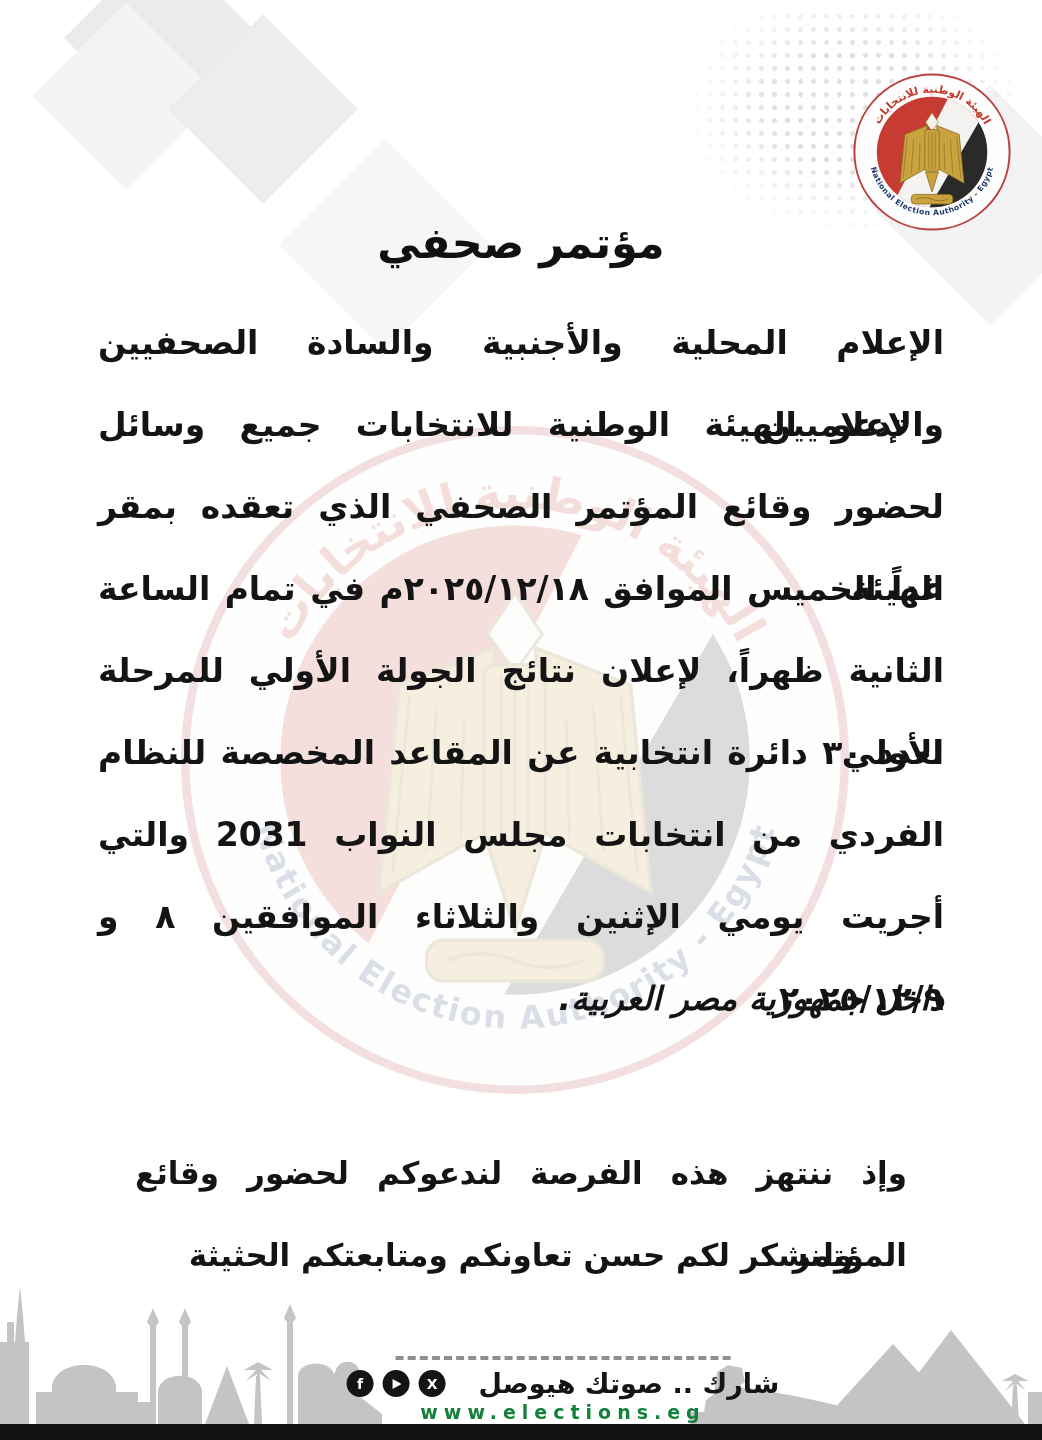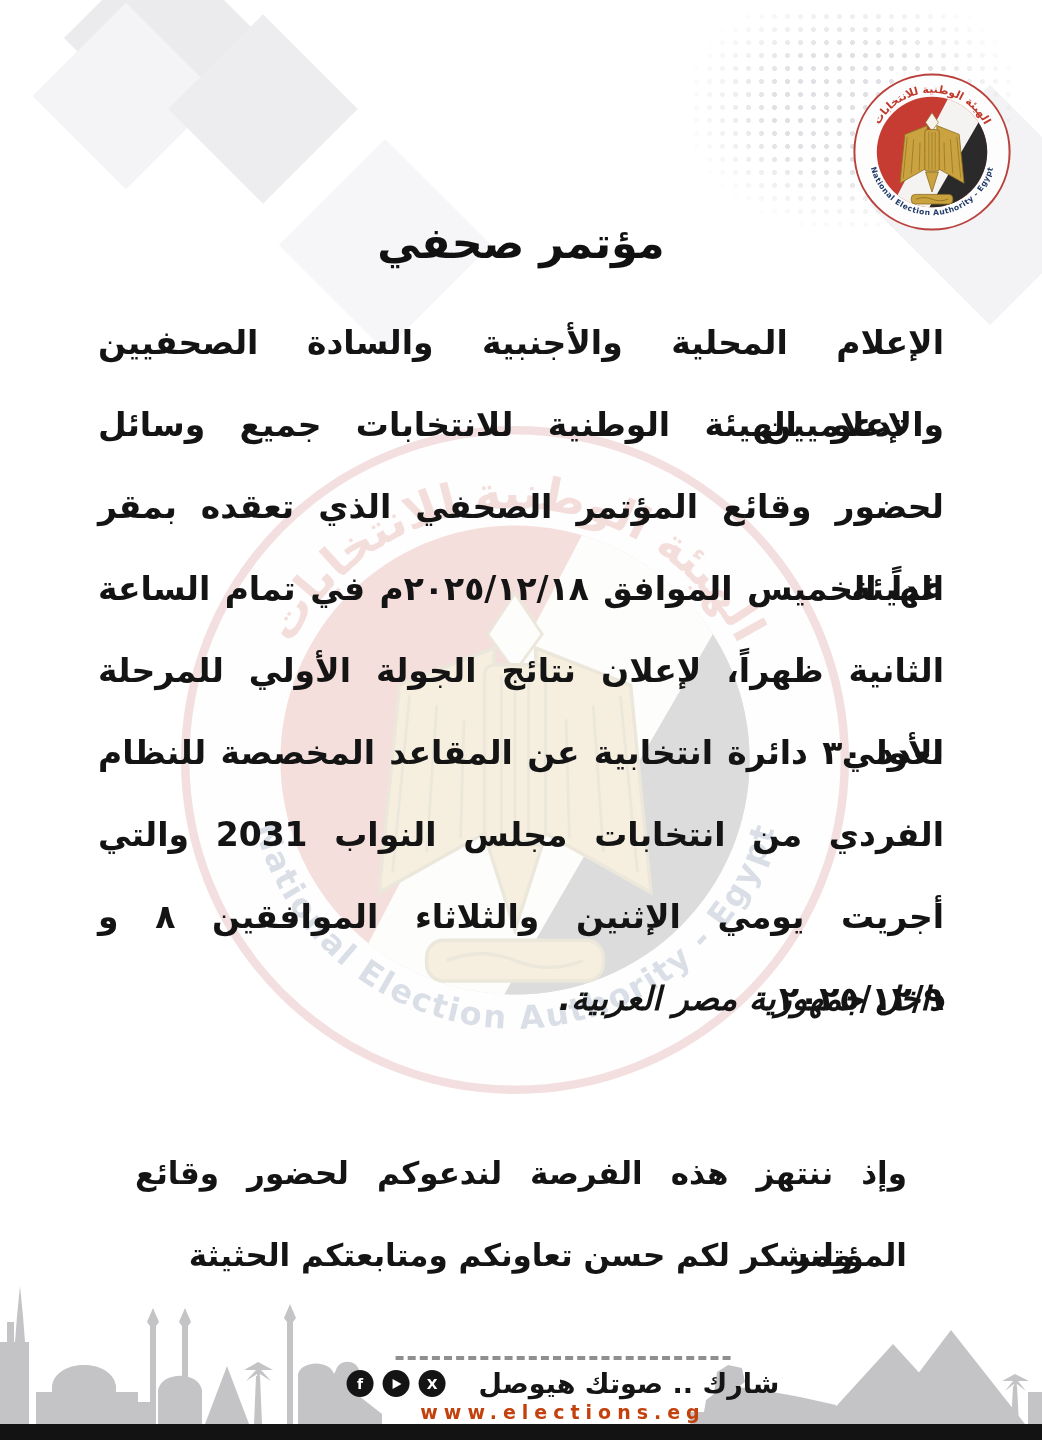--- a/index.html
+++ b/index.html
@@ -59,21 +59,21 @@
   .sicon{
     width:27px;height:27px;border-radius:50%;background:#141414;color:#fff;
     display:flex;align-items:center;justify-content:center;
     font-size:14px;font-weight:bold;line-height:1;
   }
   .sicon .play{
     width:0;height:0;border-top:5px solid transparent;border-bottom:5px solid transparent;
     border-left:9px solid #fff;margin-left:2px;
   }
   .website{
-    margin-top:2px;font-size:19px;font-weight:bold;color:#c2410c;
+    margin-top:2px;font-size:19px;font-weight:bold;color:#15803d;
     letter-spacing:6px;
   }
   .bottom-bar{position:absolute;left:0;bottom:0;width:1042px;height:16px;background:#131313;z-index:5;}
   .defs-holder{position:absolute;width:0;height:0;overflow:hidden;}
 </style>
 </head>
 <body>
 
 <svg class="defs-holder" aria-hidden="true">
   <defs>

